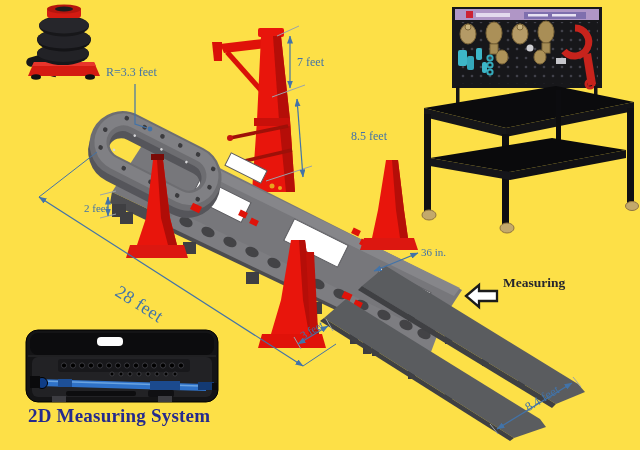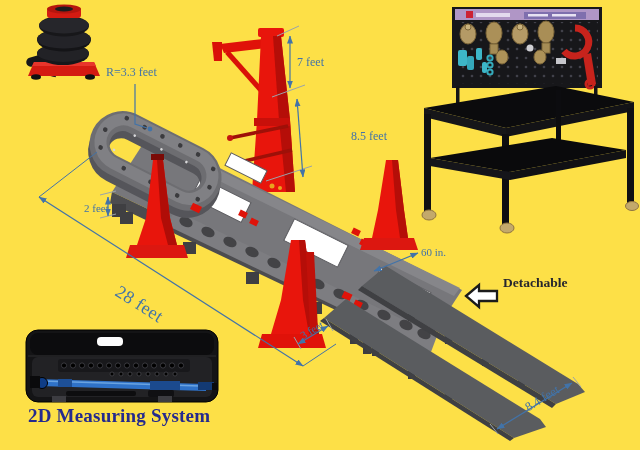--- a/index.html
+++ b/index.html
@@ -326,23 +326,23 @@
   </g>
 
   <polygon points="466,296 479,285 479,291 497,291 497,301 479,301 479,307" fill="#ffffff" stroke="#1b1b1b" stroke-width="2.3"></polygon>
 </svg>
 
 <div class="lbl dim" style="left:106px;top:66px;">R=3.3 feet</div>
 <div class="lbl dim" style="left:297px;top:56px;">7 feet</div>
 <div class="lbl dim" style="left:303px;top:130px;margin-left:48px;">8.5 feet</div>
 <div class="lbl dim-sm" style="left:84px;top:202px;">2 feet</div>
 <div class="lbl dim-big rot" style="left:122px;top:282px;transform:rotate(32.5deg);">28 feet</div>
-<div class="lbl dim-sm" style="left:421px;top:246px;">60 in.</div>
+<div class="lbl dim-sm" style="left:421px;top:246px;">36 in.</div>
 <div class="lbl dim-sm rot" style="left:298px;top:331px;transform:rotate(-31deg);">3 feet</div>
 <div class="lbl dim rot" style="left:523px;top:403px;font-size:12.5px;transform:rotate(-31.5deg);">8.4 feet</div>
 
 <div class="lbl note" style="left:503px;top:275px;">
-  <div>Detachable</div>
+  <div>Measuring</div>
 </div>
 
 <div class="lbl navy" style="left:28px;top:406px;">2D Measuring System</div>
 
 </div>
 
 </body></html>

